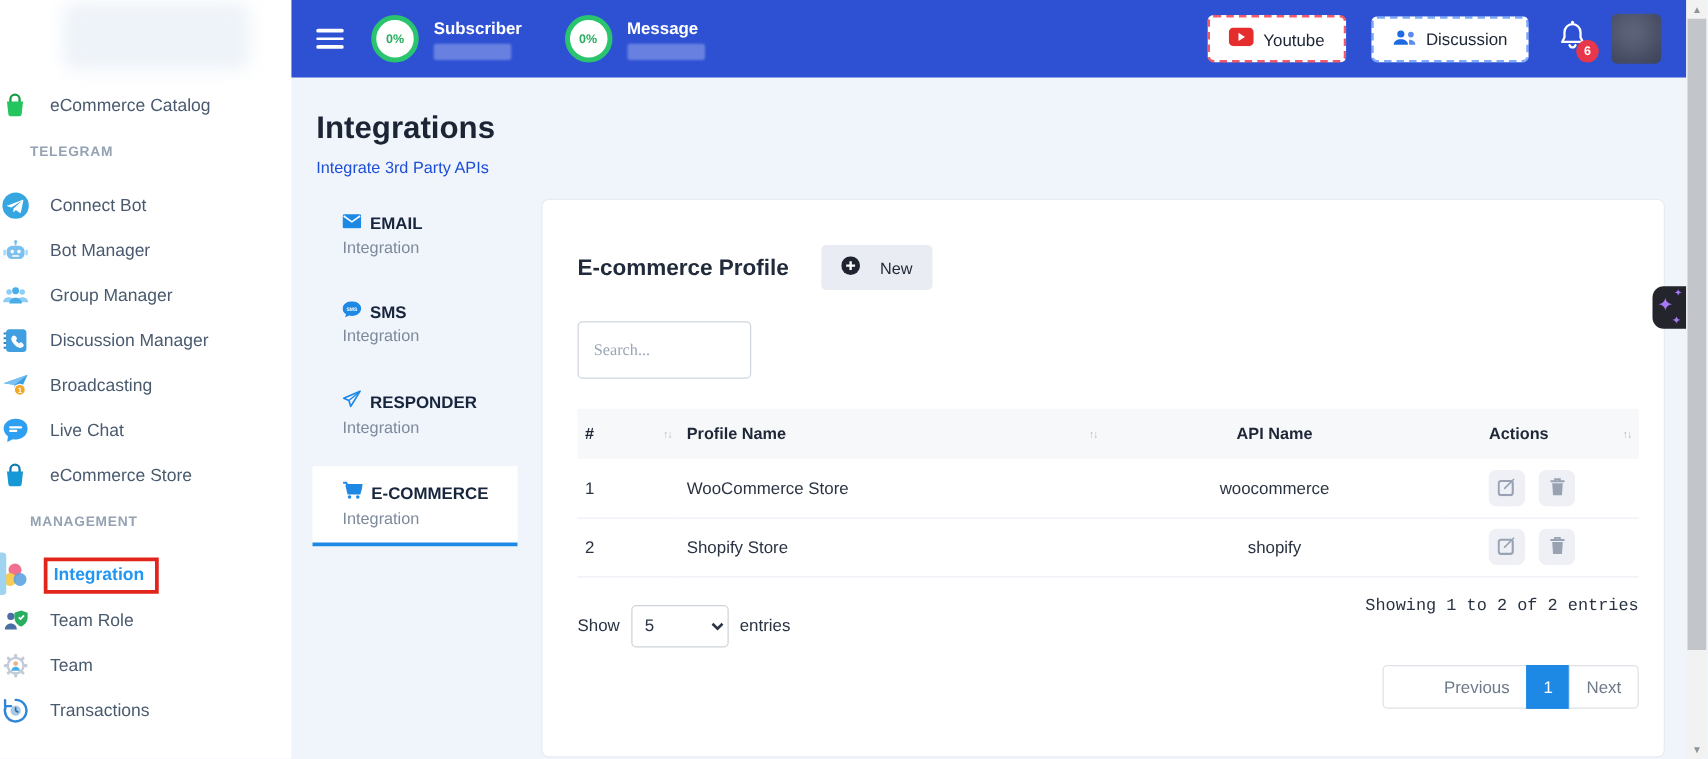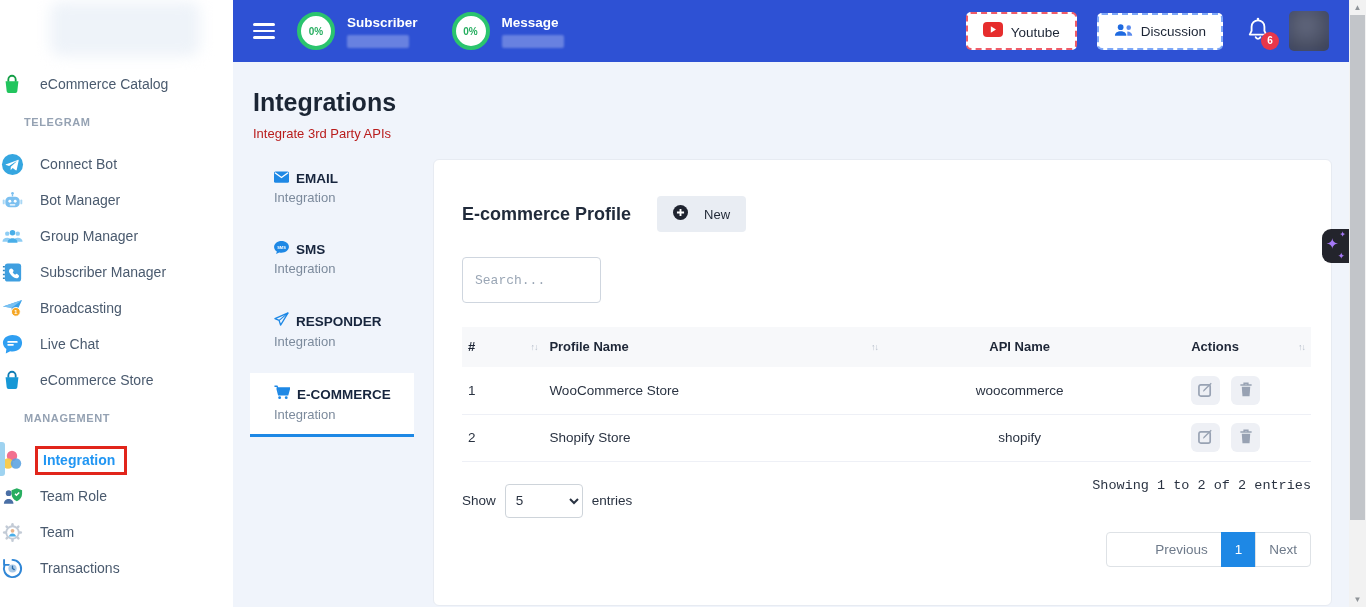--- a/index.html
+++ b/index.html
@@ -35,36 +35,36 @@
   .disc { border:2px dashed #7ea8f8; }
   .bell-wrap { position:relative; margin-left:4px; cursor:pointer; }
   .badge { position:absolute; right:-10px; bottom:-4px; width:18px; height:18px; border-radius:50%; background:#e8374a; color:#fff; font-size:10px; font-weight:bold; display:flex; align-items:center; justify-content:center; }
   .avatar { width:40px; height:40px; border-radius:5px; overflow:hidden; }
   .avatar-inner { width:100%; height:100%; background:radial-gradient(circle at 45% 40%, #646a80, #3a4054 75%); filter:blur(4px); transform:scale(1.4); }
 
   
   .content { position:absolute; left:233px; top:62px; width:1116px; height:545px; background:#f0f4fb; overflow:hidden; }
   .page-head { padding:26px 0 0 20px; }
   .page-title { font-size:25px; font-weight:bold; color:#1b2534; }
-  .page-sub { font-size:13px; color:#b91c1c; margin-top:9px; }
+  .page-sub { font-size:13px; color:#1d4ed8; margin-top:9px; }
   .body-row { display:flex; margin-top:18px; padding-left:17px; }
 
   
   .subnav { width:164px; flex:0 0 164px; }
   .subnav-item { padding:12px 0 12px 24px; margin-bottom:12px; cursor:pointer; }
   .subnav-item.active { background:#fff; border-bottom:3px solid #1e88e5; }
   .sn-title { display:flex; align-items:center; gap:7px; font-size:13.5px; font-weight:bold; color:#17253d; }
   .sn-sub { font-size:13px; color:#7c8a9c; margin-top:4px; }
 
   
   .card { flex:1; margin:0 17px 0 19px; background:#fff; border:1px solid #e7ebf2; border-radius:6px; height:447px; padding:36px 20px 20px 28px; }
   .card-head { display:flex; align-items:center; gap:26px; }
   .card-title { font-size:18px; font-weight:bold; color:#212b3b; }
   .new-btn { display:flex; align-items:center; gap:16px; background:#e9edf3; border:none; border-radius:4px; padding:9px 16px; font-size:13px; color:#1f2735; cursor:pointer; font-family:inherit; }
-  .search-input { margin-top:25px; width:139px; height:46px; border:1px solid #cfd6df; border-radius:4px; padding:0 12px; font-size:13px; color:#33404f; font-family:Liberation Mono, monospace; outline:none; }
+  .search-input { margin-top:25px; width:139px; height:46px; border:1px solid #cfd6df; border-radius:4px; padding:0 12px; font-size:13px; color:#33404f; font-family:Liberation Serif, serif; outline:none; }
   .search-input::placeholder { color:#9aa6b5; }
 
   table { width:100%; border-collapse:collapse; table-layout:fixed; margin-top:24px; }
   thead th { background:#f7f8fa; height:40px; font-size:13px; color:#1e2737; text-align:left; padding:0 6px; font-weight:bold; }
   th .th-inner { display:flex; align-items:center; justify-content:space-between; }
   .sort { font-size:9px; color:#b7bfcb; letter-spacing:-1px; font-weight:normal; }
   tbody td { height:47px; border-bottom:1px solid #eef0f6; font-size:13.5px; color:#2a3342; padding:0 6px; }
   tbody tr:first-child td { border-top:1px solid transparent; }
   .col-num  { width:81px; }
   .col-name { width:339px; }
@@ -156,21 +156,21 @@
       <span class="lbl">Group Manager</span>
     </div>
     <div class="side-item">
       <span class="ic">
         <svg width="23" height="23" viewBox="0 0 24 24">
             <rect x="4" y="2.5" width="17" height="19" rx="3" fill="#3f9fe0"></rect>
             <path d="M4 6H2M4 10H2M4 14H2M4 18H2" stroke="#2f84bd" stroke-width="1.6"></path>
             <path d="M9.3 8.3c.8-.8 2-.8 2.6 0l.9 1c.5.6.4 1.4-.2 2l-.4.4c.6 1 1.6 2 2.6 2.6l.4-.4c.6-.6 1.4-.7 2-.2l1 .9c.8.6.8 1.8 0 2.6-1 1-2.8 1.2-4.2.4-2.2-1.3-4.2-3.3-5.3-5.6-.6-1.3-.3-2.8.6-3.7z" fill="#fff"></path>
           </svg>
       </span>
-      <span class="lbl">Subscriber Manager</span>
+      <span class="lbl">Discussion Manager</span>
     </div>
     <div class="side-item">
       <span class="ic">
         <svg width="23" height="23" viewBox="0 0 24 24">
             <path d="M2 10l20-7-6 13-4-4.5L2 10z" fill="#3aa0e8"></path>
             <path d="M2 10l9 1.5L22 3 2 10z" fill="#7ac1f2"></path>
             <path d="M11 11.5l.8 5.5 2.6-3.5z" fill="#1c6fb2"></path>
             <circle cx="15.5" cy="15.5" r="4.6" fill="#f5a623" stroke="#fff" stroke-width="1"></circle>
             <text x="15.5" y="18" font-size="6.5" font-weight="bold" fill="#fff" text-anchor="middle">1</text>
           </svg>

